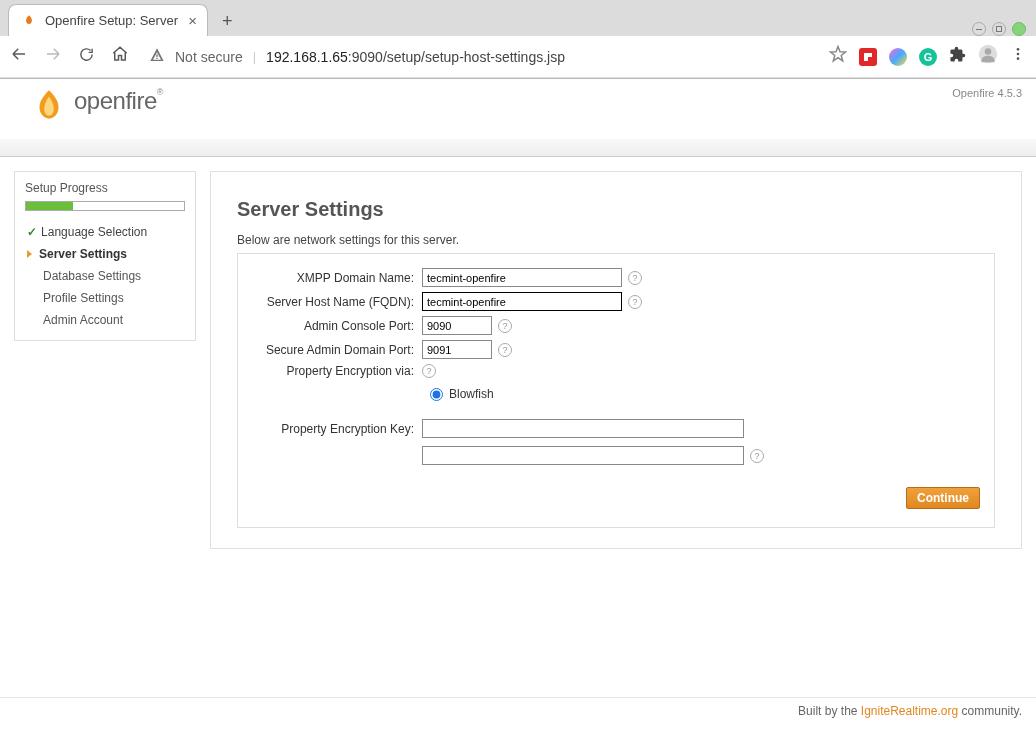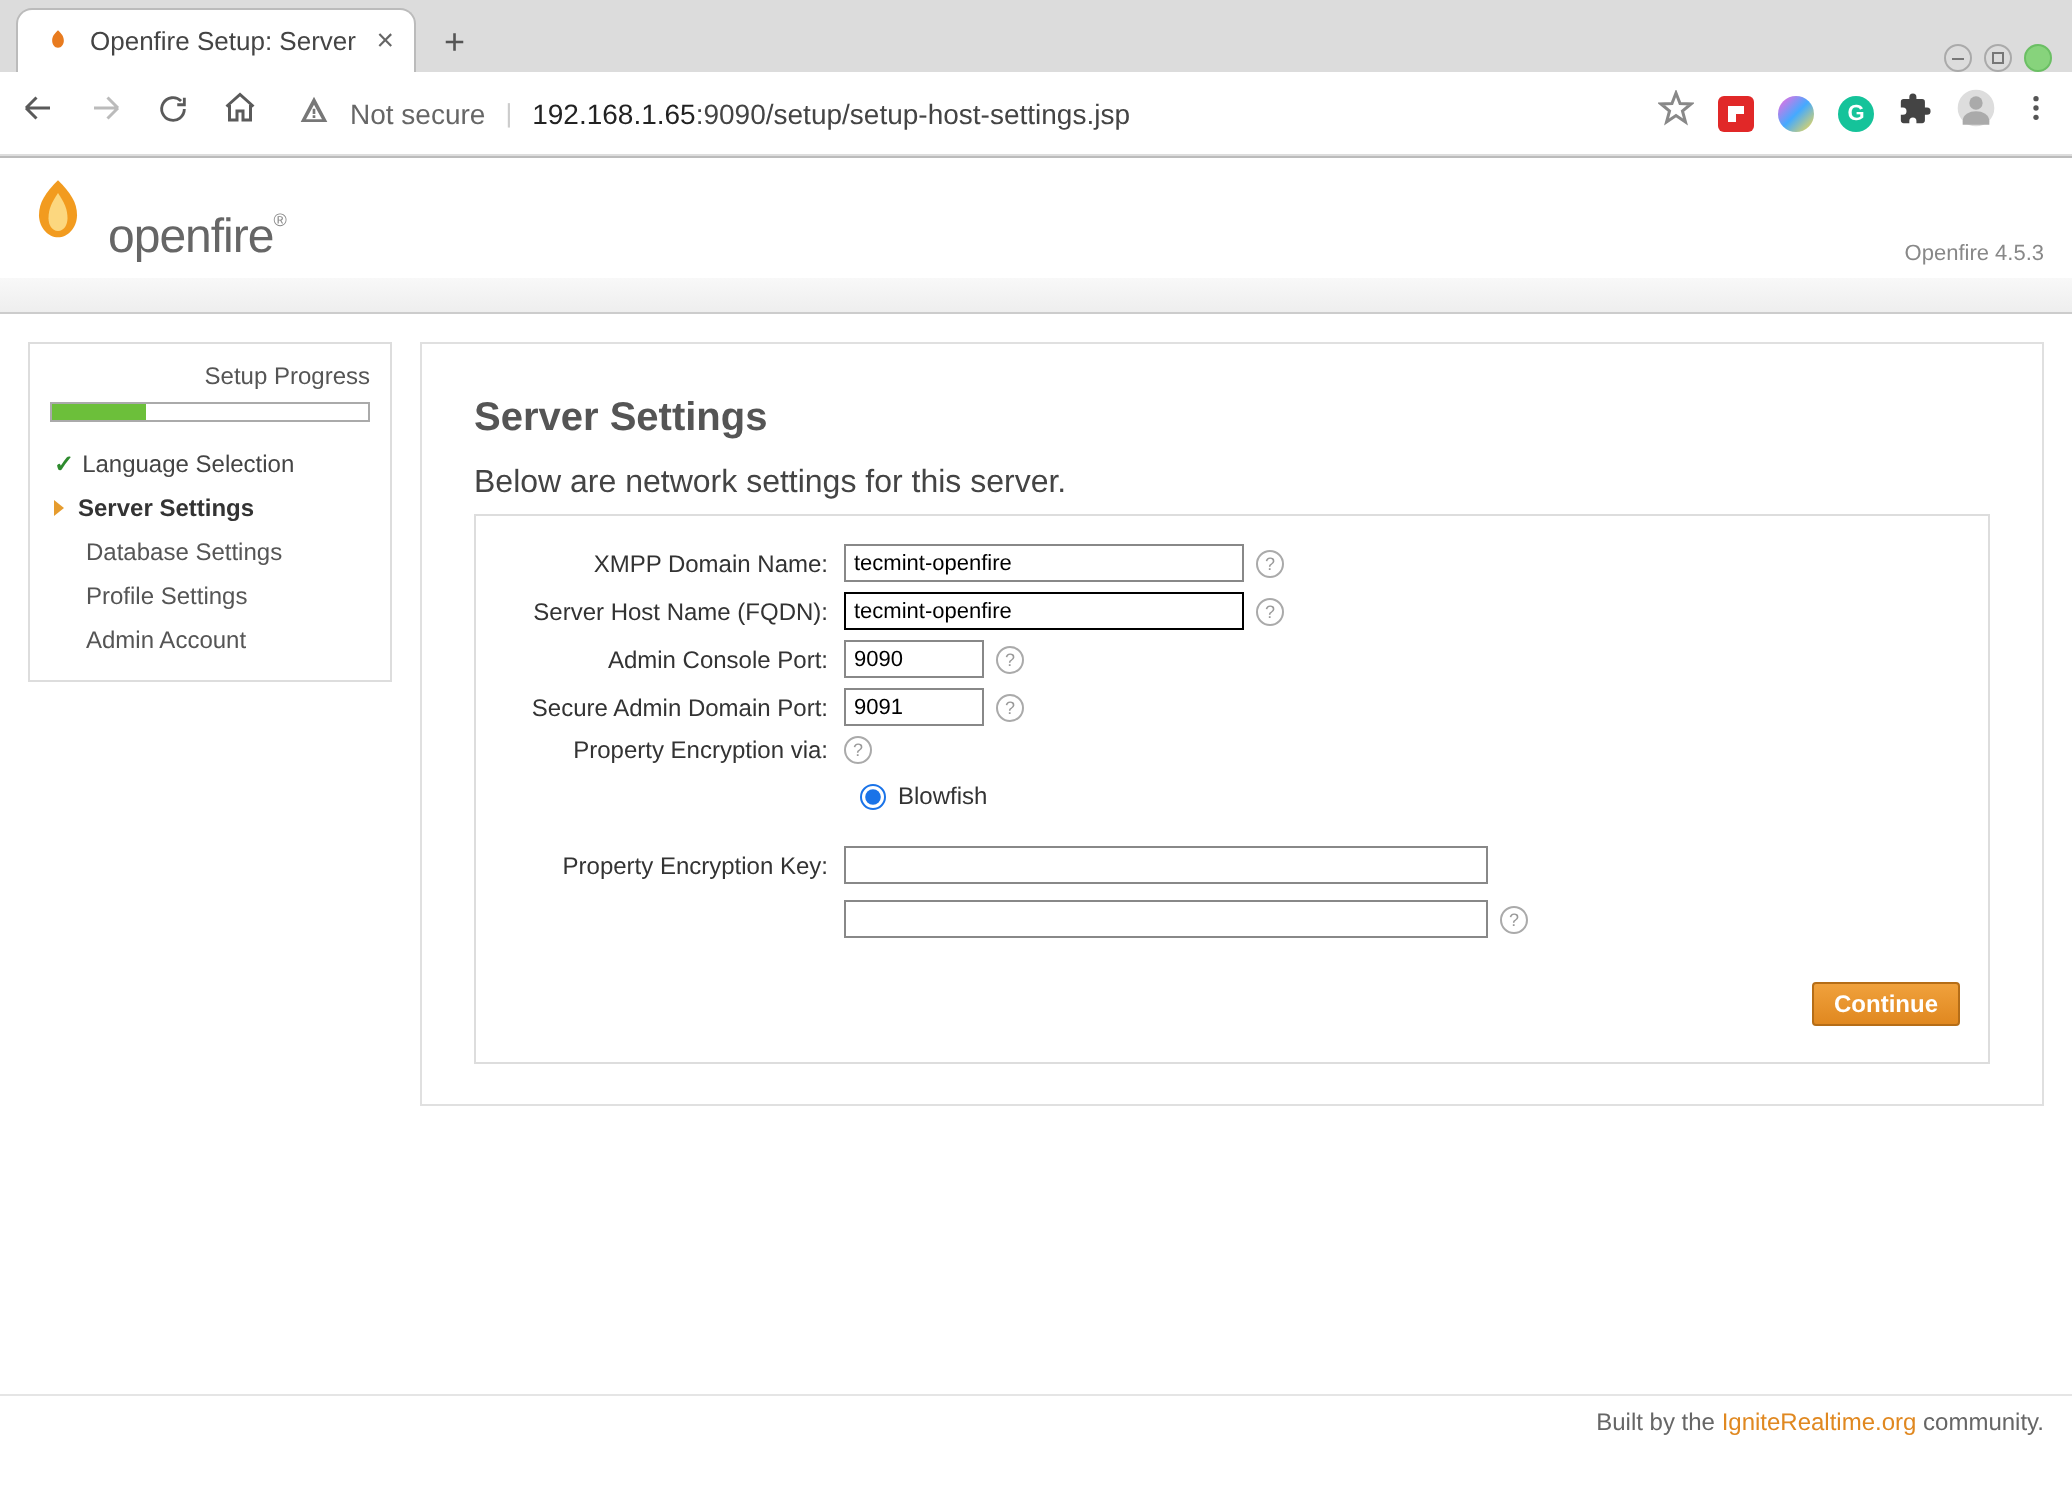--- a/index.html
+++ b/index.html
@@ -26,47 +26,47 @@
     .warning-icon { color: #777; }
     .not-secure { color: #666; font-size: 14px; }
     .pipe { color:#ccc; }
     .url { color: #444; font-size: 14px; }
     .url-host { color: #222; }
     .right-icons { display: flex; gap: 12px; align-items: center; }
     .ext-icon { width: 18px; height: 18px; display:flex; align-items:center; justify-content:center; border-radius:3px; }
     
     
     .page { background: #fff; }
-    .logo-row { display: flex; align-items: flex-end; padding: 8px 14px 6px 10px; }
+    .logo-row { display: flex; align-items: flex-start; padding: 8px 14px 6px 10px; margin-left: 20px; }
     .logo-flame { font-size: 32px; }
     .logo-text { font-size: 24px; color: #666; font-weight: normal; letter-spacing: -0.5px; margin-left: 6px; }
     .logo-reg { font-size: 9px; vertical-align: top; color:#888;}
     .version { margin-left: auto; font-size: 11px; color: #888; }
     
     .topnav { border-top: 1px solid #ccc; border-bottom: 1px solid #bbb; background: #f1f1f1; }
     .topnav-inner { padding:0 12px; }
     .topnav-tab { display: inline-block; background: #fff; padding: 7px 18px; font-size: 13px; font-weight: bold; color: #444; border-right: 1px solid #ccc; border-left: 1px solid #ccc; }
     .topnav-sub { height: 18px; background: linear-gradient(#f8f8f8,#eee); border-bottom: 1px solid #ccc; }
     
     .content-area { display: flex; padding: 14px; gap: 14px; align-items: flex-start; min-height: 520px;}
     
     .sidebar { width: 182px; border: 1px solid #ddd; background: #fff; padding: 9px 10px; font-size: 12px; }
-    .sidebar-head { color: #555; margin-bottom: 6px; text-align: right; }
+    .sidebar-head { color: #555; margin-bottom: 6px; }
     .progress-bar { height: 10px; border: 1px solid #aaa; background: #fff; margin-bottom: 10px; }
     .progress-fill { height: 100%; width: 30%; background: #6cbf3a; }
     .side-item { padding: 4px 0 4px 2px; color: #555; cursor: pointer; display:flex; align-items:center; gap:4px; }
     .side-item.done { color: #444; }
     .side-item.done .chk { color: #2e8b2e; font-weight:bold; }
     .side-item.active { font-weight: bold; color: #333; }
     .side-item.active::before { content: ""; display:inline-block; width:0; height:0; border-top:4px solid transparent; border-bottom:4px solid transparent; border-left:5px solid #e69c2e; margin-right:3px;}
     .side-item .indent { width:12px; display:inline-block; }
     
     .main-panel { flex: 1; border: 1px solid #e0e0e0; background: #fff; padding: 26px 26px 20px 26px; }
     .page-title { font-size: 20px; font-weight: bold; color: #555; margin-bottom: 12px; }
-    .page-desc { font-size: 16px; color: #444; margin-bottom: 6px; }
+    .page-desc { font-size: 12px; color: #444; margin-bottom: 6px; }
     
     .form-box { border: 1px solid #ddd; padding: 14px 14px 18px 14px; }
     .form-row { display: flex; align-items: center; margin-bottom: 5px; }
     .form-label { width: 170px; text-align: right; padding-right: 8px; font-size: 12px; color: #333; }
     .form-input { border: 1px solid #888; height: 19px; padding: 1px 4px; font-size: 11px; font-family: Arial; }
     .form-input.w200 { width: 200px; }
     .form-input.w70 { width: 70px; }
     .form-input.w320 { width: 322px; }
     .form-input.focus { border: 1px solid #000; outline: none; }
     .help-icon { display:inline-flex; width:14px; height:14px; border-radius:50%; border:1px solid #aaa; color:#999; font-size:9px; align-items:center; justify-content:center; margin-left:6px; cursor:pointer; }

